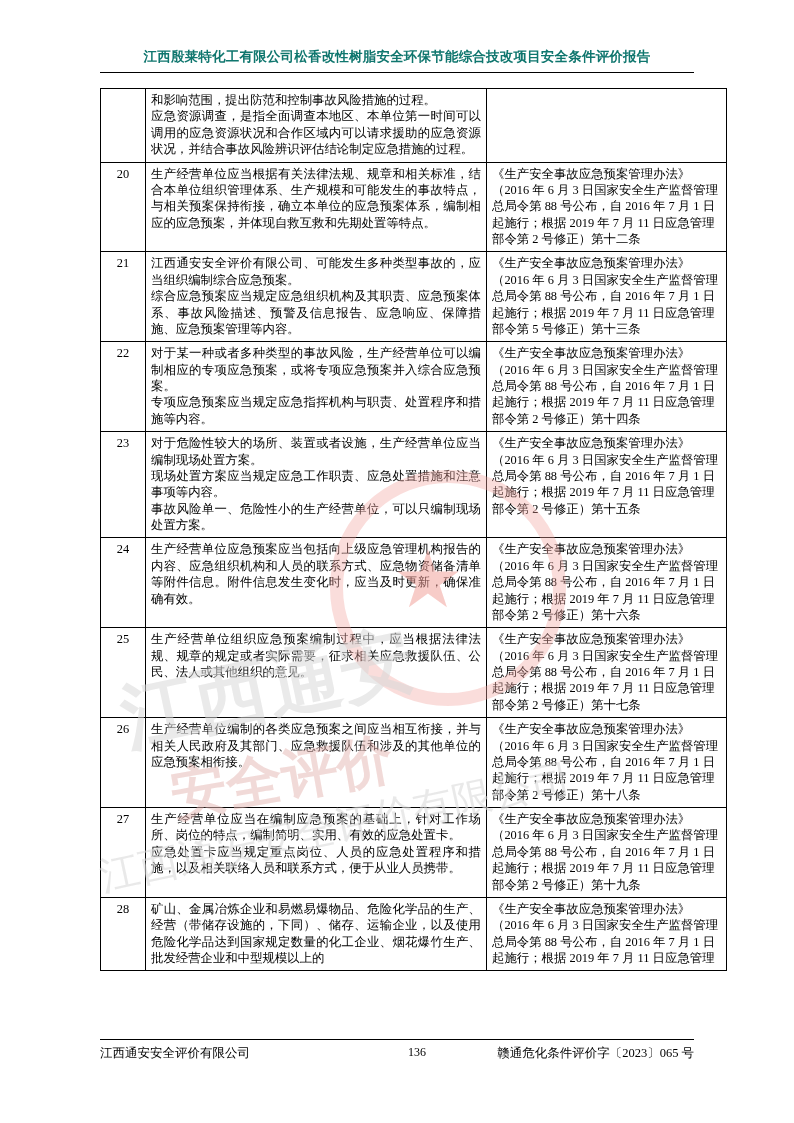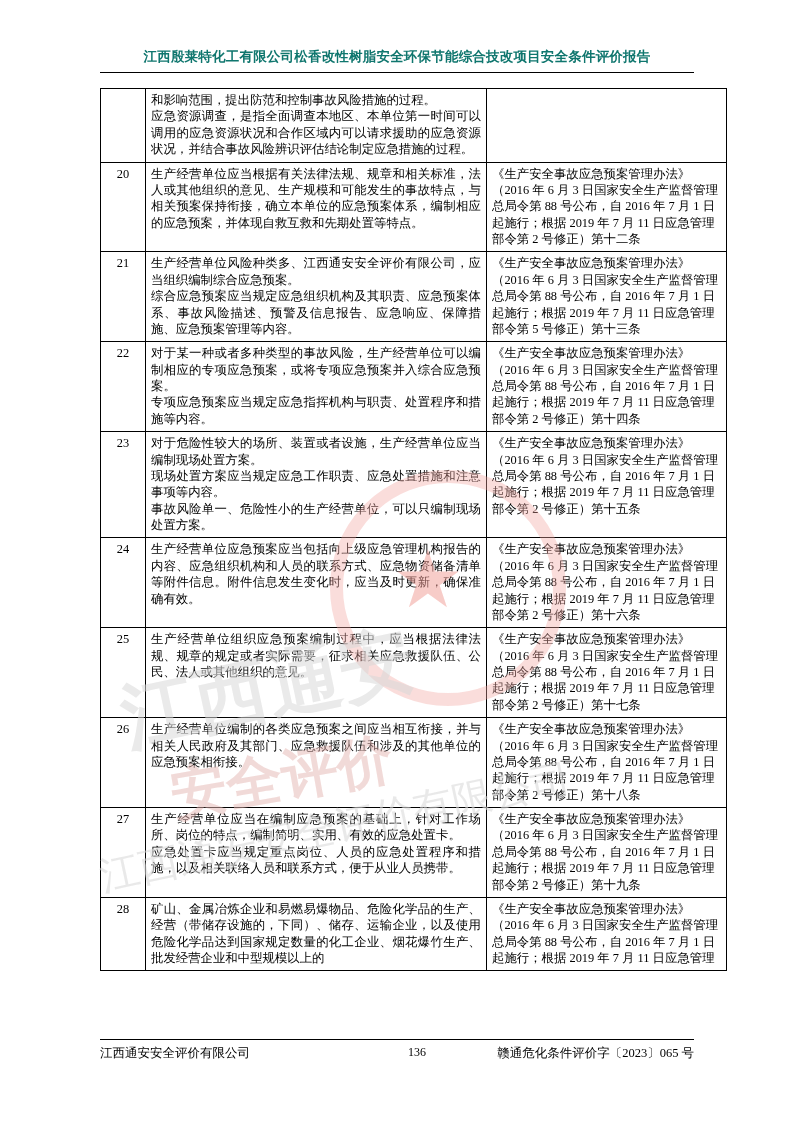--- a/index.html
+++ b/index.html
@@ -212,34 +212,34 @@
             <td class="num"></td>
             <td class="content">
               <p>和影响范围，提出防范和控制事故风险措施的过程。</p>
               <p>应急资源调查，是指全面调查本地区、本单位第一时间可以调用的应急资源状况和合作区域内可以请求援助的应急资源状况，并结合事故风险辨识评估结论制定应急措施的过程。</p>
             </td>
             <td class="basis"></td>
           </tr>
           <tr>
             <td class="num">20</td>
             <td class="content">
-              <p>生产经营单位应当根据有关法律法规、规章和相关标准，法人或其他组织的意见、生产规模和可能发生的事故特点，与相关预案保持衔接，确立本单位的应急预案体系，编制相应的应急预案，并体现自救互救和先期处置等特点。</p>
+              <p>生产经营单位应当根据有关法律法规、规章和相关标准，结合本单位组织管理体系、生产规模和可能发生的事故特点，与相关预案保持衔接，确立本单位的应急预案体系，编制相应的应急预案，并体现自救互救和先期处置等特点。</p>
             </td>
             <td class="basis">
               <span class="ln">《生产安全事故应急预案管理办法》</span>
               <span class="ln">（2016 年 6 月 3 日国家安全生产监督管理</span>
               <span class="ln">总局令第 88 号公布，自 2016 年 7 月 1 日</span>
               <span class="ln">起施行；根据 2019 年 7 月 11 日应急管理</span>
               <span class="ln">部令第 2 号修正）第十二条</span>
             </td>
           </tr>
           <tr>
             <td class="num">21</td>
             <td class="content">
-              <p>生产经营单位风险种类多、江西通安安全评价有限公司，应当组织编制综合应急预案。</p>
+              <p>江西通安安全评价有限公司、可能发生多种类型事故的，应当组织编制综合应急预案。</p>
               <p>综合应急预案应当规定应急组织机构及其职责、应急预案体系、事故风险描述、预警及信息报告、应急响应、保障措施、应急预案管理等内容。</p>
             </td>
             <td class="basis">
               <span class="ln">《生产安全事故应急预案管理办法》</span>
               <span class="ln">（2016 年 6 月 3 日国家安全生产监督管理</span>
               <span class="ln">总局令第 88 号公布，自 2016 年 7 月 1 日</span>
               <span class="ln">起施行；根据 2019 年 7 月 11 日应急管理</span>
               <span class="ln">部令第 5 号修正）第十三条</span>
             </td>
           </tr>

